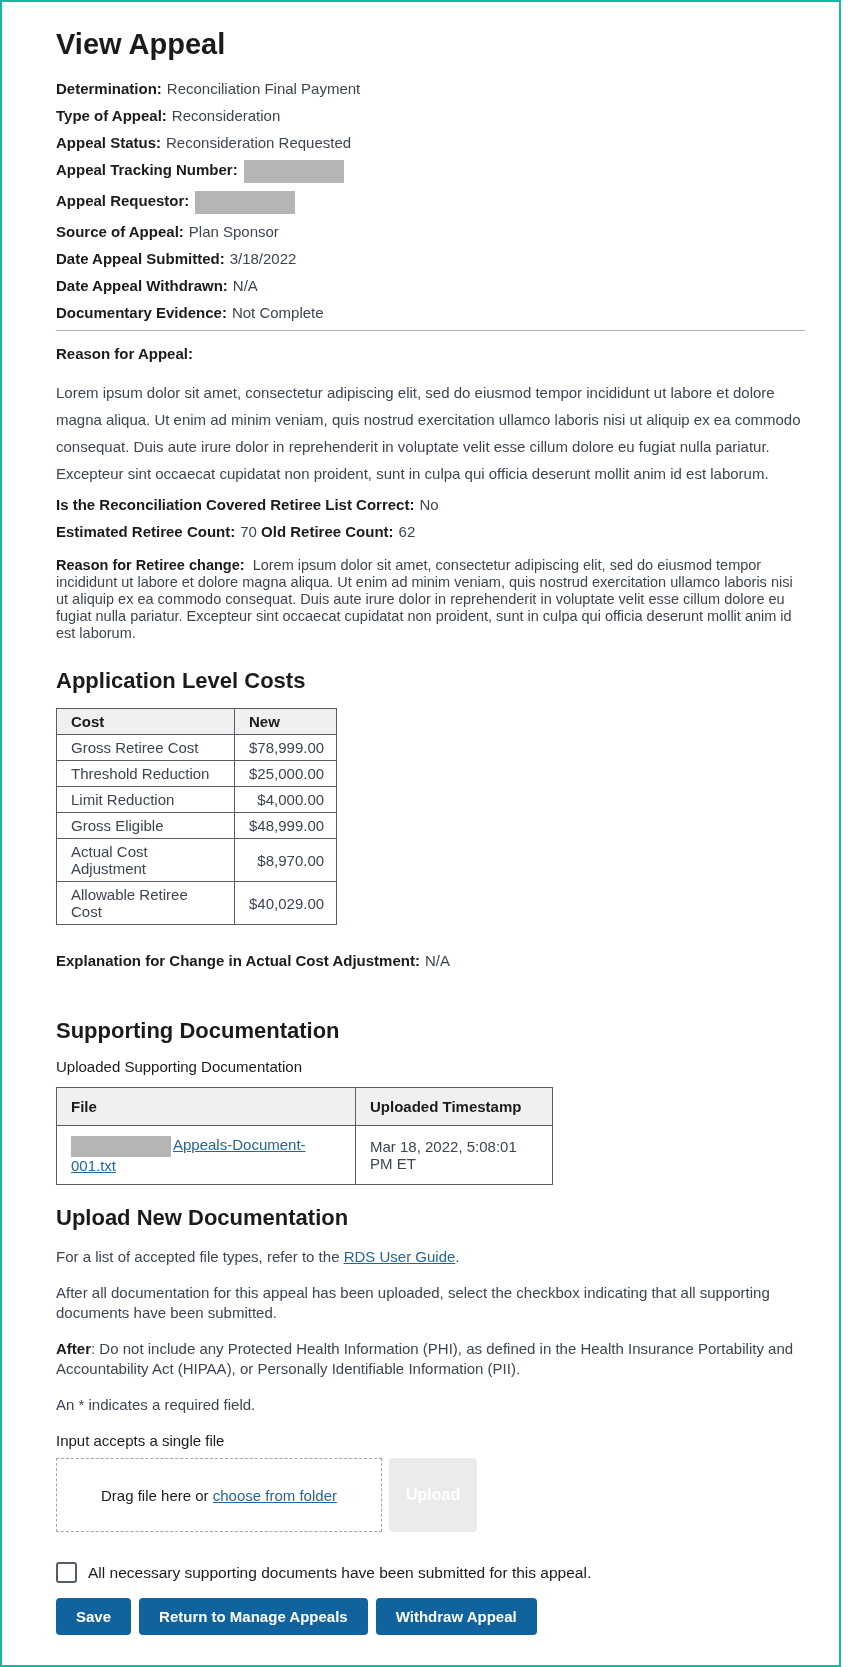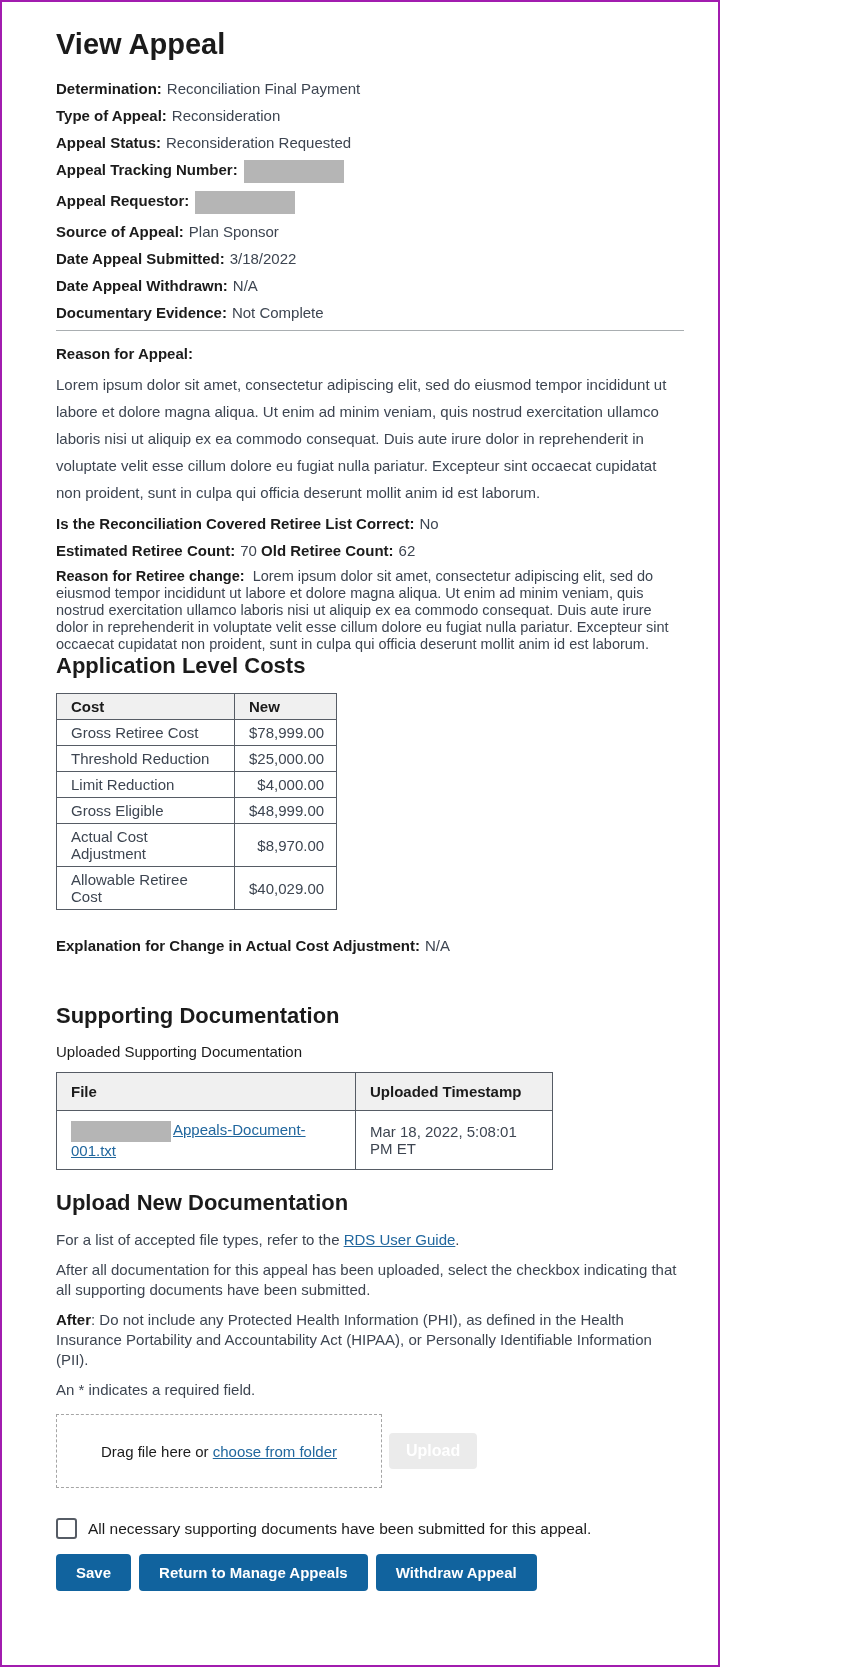--- a/index.html
+++ b/index.html
@@ -1,41 +1,41 @@
 <!DOCTYPE html>
 <html><head>
 <meta charset="utf-8">
 <style>
   * { box-sizing: border-box; margin: 0; padding: 0; }
   html, body { background: #ffffff; }
   body { font-family: "Liberation Sans", "DejaVu Sans", sans-serif; }
   .page {
-    width: 720px; height: 1667px; overflow: hidden;
-    border: 2px solid #a21caf; background: #fff;
+    width: 841px; height: 1667px; overflow: hidden;
+    border: 2px solid #14b8a6; background: #fff;
   }
   .content { padding: 26px 34px 0 54px; color: #3d4551; }
 
   h1 { font-size: 29px; font-weight: bold; color: #1b1b1b; margin: 0 0 18px; }
   h2 { font-size: 22px; font-weight: bold; color: #1b1b1b; margin: 0 0 14px; }
 
   .field-row { font-size: 15px; line-height: 19px; margin: 0 0 8px; color: #3d4551; }
   .field-row.gap { margin-top: 1px; }
   .lbl { font-weight: bold; color: #1b1b1b; }
   .val { margin-left: 5px; }
   .redacted {
     display: inline-block; width: 100px; height: 23px;
     background: #b5b5b5; vertical-align: middle; margin-left: 6px;
   }
   hr.rule { border: none; border-top: 1px solid #a9aeb1; margin: 8px 0 13px; }
 
-  .para { font-size: 15px; line-height: 20px; margin: 0 0 10px; }
+  .para { font-size: 15px; line-height: 20px; margin: 16px 0 10px; }
   .para.loose { line-height: 27px; margin-bottom: 8px; }
   .para.tight { font-size: 14.5px; line-height: 17px; margin-bottom: 0; }
 
-  .sec-costs { }
+  .sec-costs { margin-top: 26px; }
   table { border-collapse: collapse; font-size: 15px; color: #3d4551; }
   th, td { border: 1px solid #565c65; text-align: left; }
   thead th { background: #f0f0f0; color: #1b1b1b; font-weight: bold; }
   .costs-table th, .costs-table td { padding: 4px 14px; }
   .costs-table th.c-cost { width: 178px; }
   .costs-table th.c-new { width: 100px; }
   .costs-table td.num { text-align: right; padding-right: 12px; }
 
   .explanation-row { margin-top: 26px; }
 
@@ -48,21 +48,21 @@
     display: inline-block; width: 100px; height: 21px;
     background: #b5b5b5; vertical-align: middle; margin-right: 2px;
   }
   a.link { color: #21679e; text-decoration: underline; cursor: pointer; }
 
   .sec-upload h2 { margin-top: 20px; }
   .note-label { font-weight: bold; color: #1b1b1b; }
   .required-hint { margin-bottom: 14px; }
   .input-hint { color: #1b1b1b; margin-bottom: 7px; }
 
-  .upload-row { display: flex; align-items: center; gap: 7px; }
+  .upload-row { display: flex; gap: 7px; }
   .dropzone {
     width: 326px; height: 74px; border: 1px dashed #a5a5a5;
     display: flex; align-items: center; justify-content: center;
     font-size: 15px; color: #1b1b1b; cursor: pointer;
   }
   .upload-btn {
     background: #ebebeb; color: #ffffff; font-weight: bold; font-size: 16px;
     border: none; border-radius: 4px; padding: 9px 17px;
     font-family: inherit; cursor: default;
   }
@@ -205,20 +205,21 @@
     <section class="sec-upload">
       <h2>Upload New Documentation</h2>
       <p class="para">
         <span>For a list of accepted file types, refer to the </span><a class="link">RDS User Guide</a><span>.</span>
       </p>
       <p class="para">After all documentation for this appeal has been uploaded, select the checkbox indicating that all supporting documents have been submitted.</p>
       <p class="para">
         <span class="note-label">After</span><span>: Do not include any Protected Health Information (PHI), as defined in the Health Insurance Portability and Accountability Act (HIPAA), or Personally Identifiable Information (PII).</span>
       </p>
       <p class="para required-hint">An * indicates a required field.</p>
+      <p class="para input-hint">Input accepts a single file</p>
 
       <div class="upload-row">
         <div class="dropzone">
           <span>Drag file here or </span>&nbsp;<a class="link">choose from folder</a>
         </div>
         <button class="upload-btn" disabled="">Upload</button>
       </div>
 
       <div class="checkbox-row">
         <span class="checkbox"></span>

